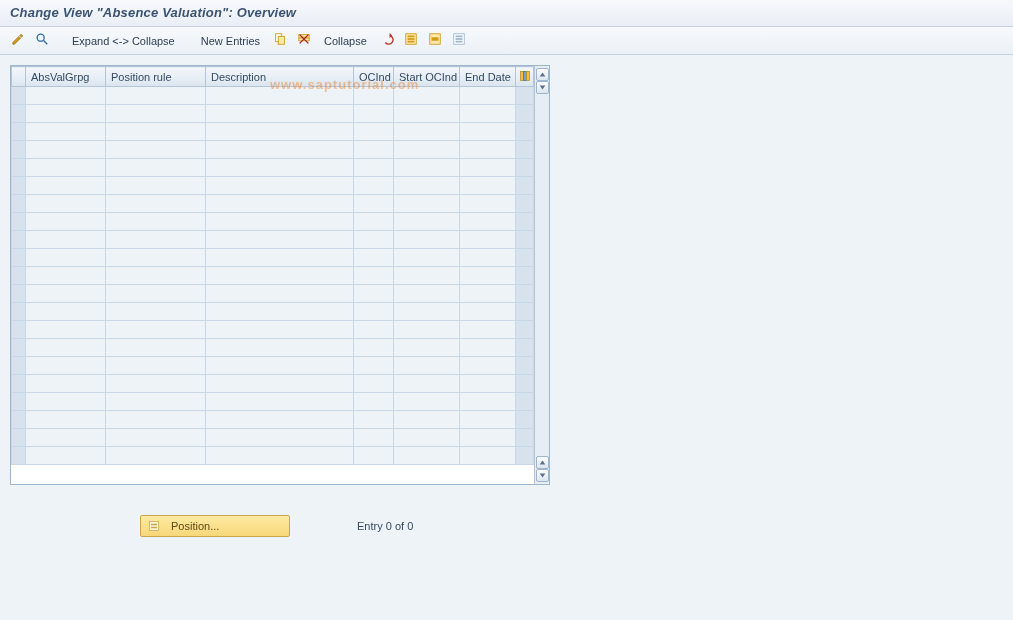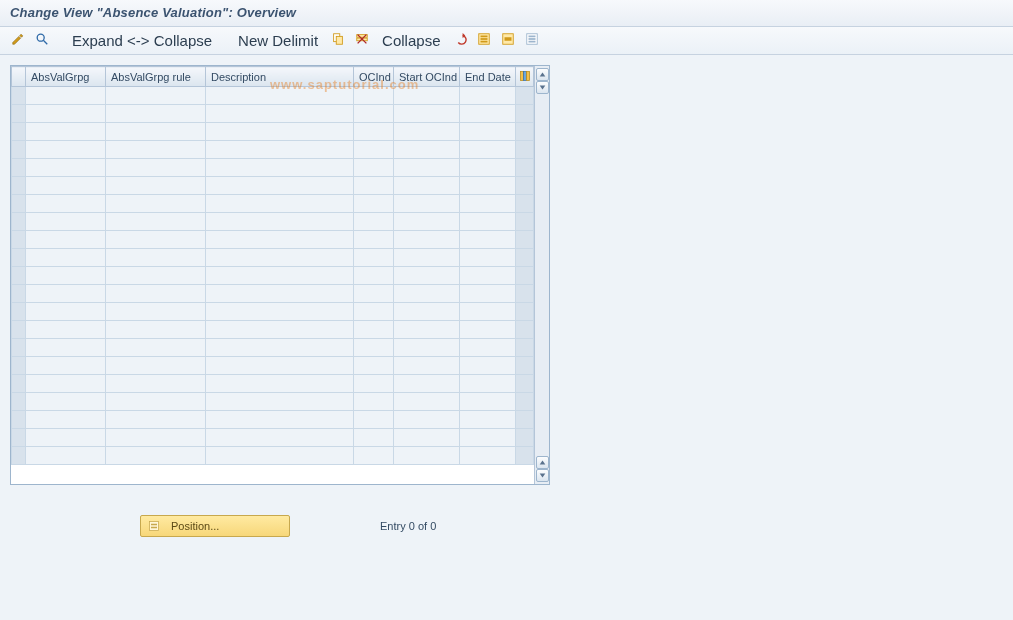--- a/index.html
+++ b/index.html
@@ -52,21 +52,21 @@
       cursor: pointer;
     }
     .tb-text-btn {
       padding: 0 6px;
       height: 20px;
       display: inline-flex;
       align-items: center;
       border: 0;
       background: transparent;
       cursor: pointer;
-      font-size: 15px;
+      font-size: 11px;
       color: #2c3e50;
       border-radius: 2px;
     }
     .tb-sep { width: 6px; }
 
     
     .content {
       flex: 1;
       padding: 10px 10px 0 10px;
       position: relative;
@@ -155,21 +155,21 @@
       cursor: pointer;
     }
     .vscroll .spacer { flex: 1; }
     .arrow svg { display:block; }
 
     
     .footer {
       padding: 30px 0 18px 130px;
       display: flex;
       align-items: center;
-      gap: 80px;
+      gap: 57px;
     }
     .pos-btn {
       display: inline-flex;
       align-items: center;
       gap: 10px;
       height: 22px;
       padding: 0 30px 0 6px;
       border: 1px solid #c7a84e;
       background: linear-gradient(to bottom, #ffeaa1 0%, #f7d77a 100%);
       border-radius: 2px;
@@ -204,21 +204,21 @@
       <span>
         <svg width="14" height="14" viewBox="0 0 16 16">
             <circle cx="6.5" cy="6.5" r="4" fill="none" stroke="#2f6aa8" stroke-width="1.5"></circle>
             <line x1="9.5" y1="9.5" x2="14" y2="14" stroke="#2f6aa8" stroke-width="1.5"></line>
           </svg>
       </span>
     </button>
     <span class="tb-sep"></span>
     <button class="tb-text-btn">Expand &lt;-&gt; Collapse</button>
     <span class="tb-sep"></span>
-    <button class="tb-text-btn">New Delimit</button>
+    <button class="tb-text-btn">New Entries</button>
 
     <button class="tb-icon-btn">
       <span>
         <svg width="14" height="14" viewBox="0 0 16 16">
             <rect x="3" y="2" width="7" height="9" fill="#fff" stroke="#d19a1a"></rect>
             <rect x="6" y="5" width="7" height="9" fill="#ffe9a8" stroke="#d19a1a"></rect>
           </svg>
       </span>
     </button>
     <button class="tb-icon-btn">
@@ -274,21 +274,21 @@
 
   <div class="content">
     <div class="watermark">www.saptutorial.com</div>
     <div class="table-frame">
       <div class="table-main">
         <table class="grid">
           <thead>
             <tr>
               <th class="selcol-h"></th>
               <th style="width:80px">AbsValGrpg</th>
-              <th style="width:100px">AbsValGrpg rule</th>
+              <th style="width:100px">Position rule</th>
               <th style="width:148px">Description</th>
               <th style="width:40px">OCInd</th>
               <th style="width:66px">Start OCInd</th>
               <th style="width:56px">End Date</th>
               <th class="th-settings">
                 <span>
                   <svg width="12" height="12" viewBox="0 0 16 16">
                       <rect x="2" y="2" width="4" height="12" fill="#f5c04a" stroke="#b78a1a"></rect>
                       <rect x="6" y="2" width="4" height="12" fill="#6aa6de" stroke="#3a6fa3"></rect>
                       <rect x="10" y="2" width="4" height="12" fill="#f5c04a" stroke="#b78a1a"></rect>

